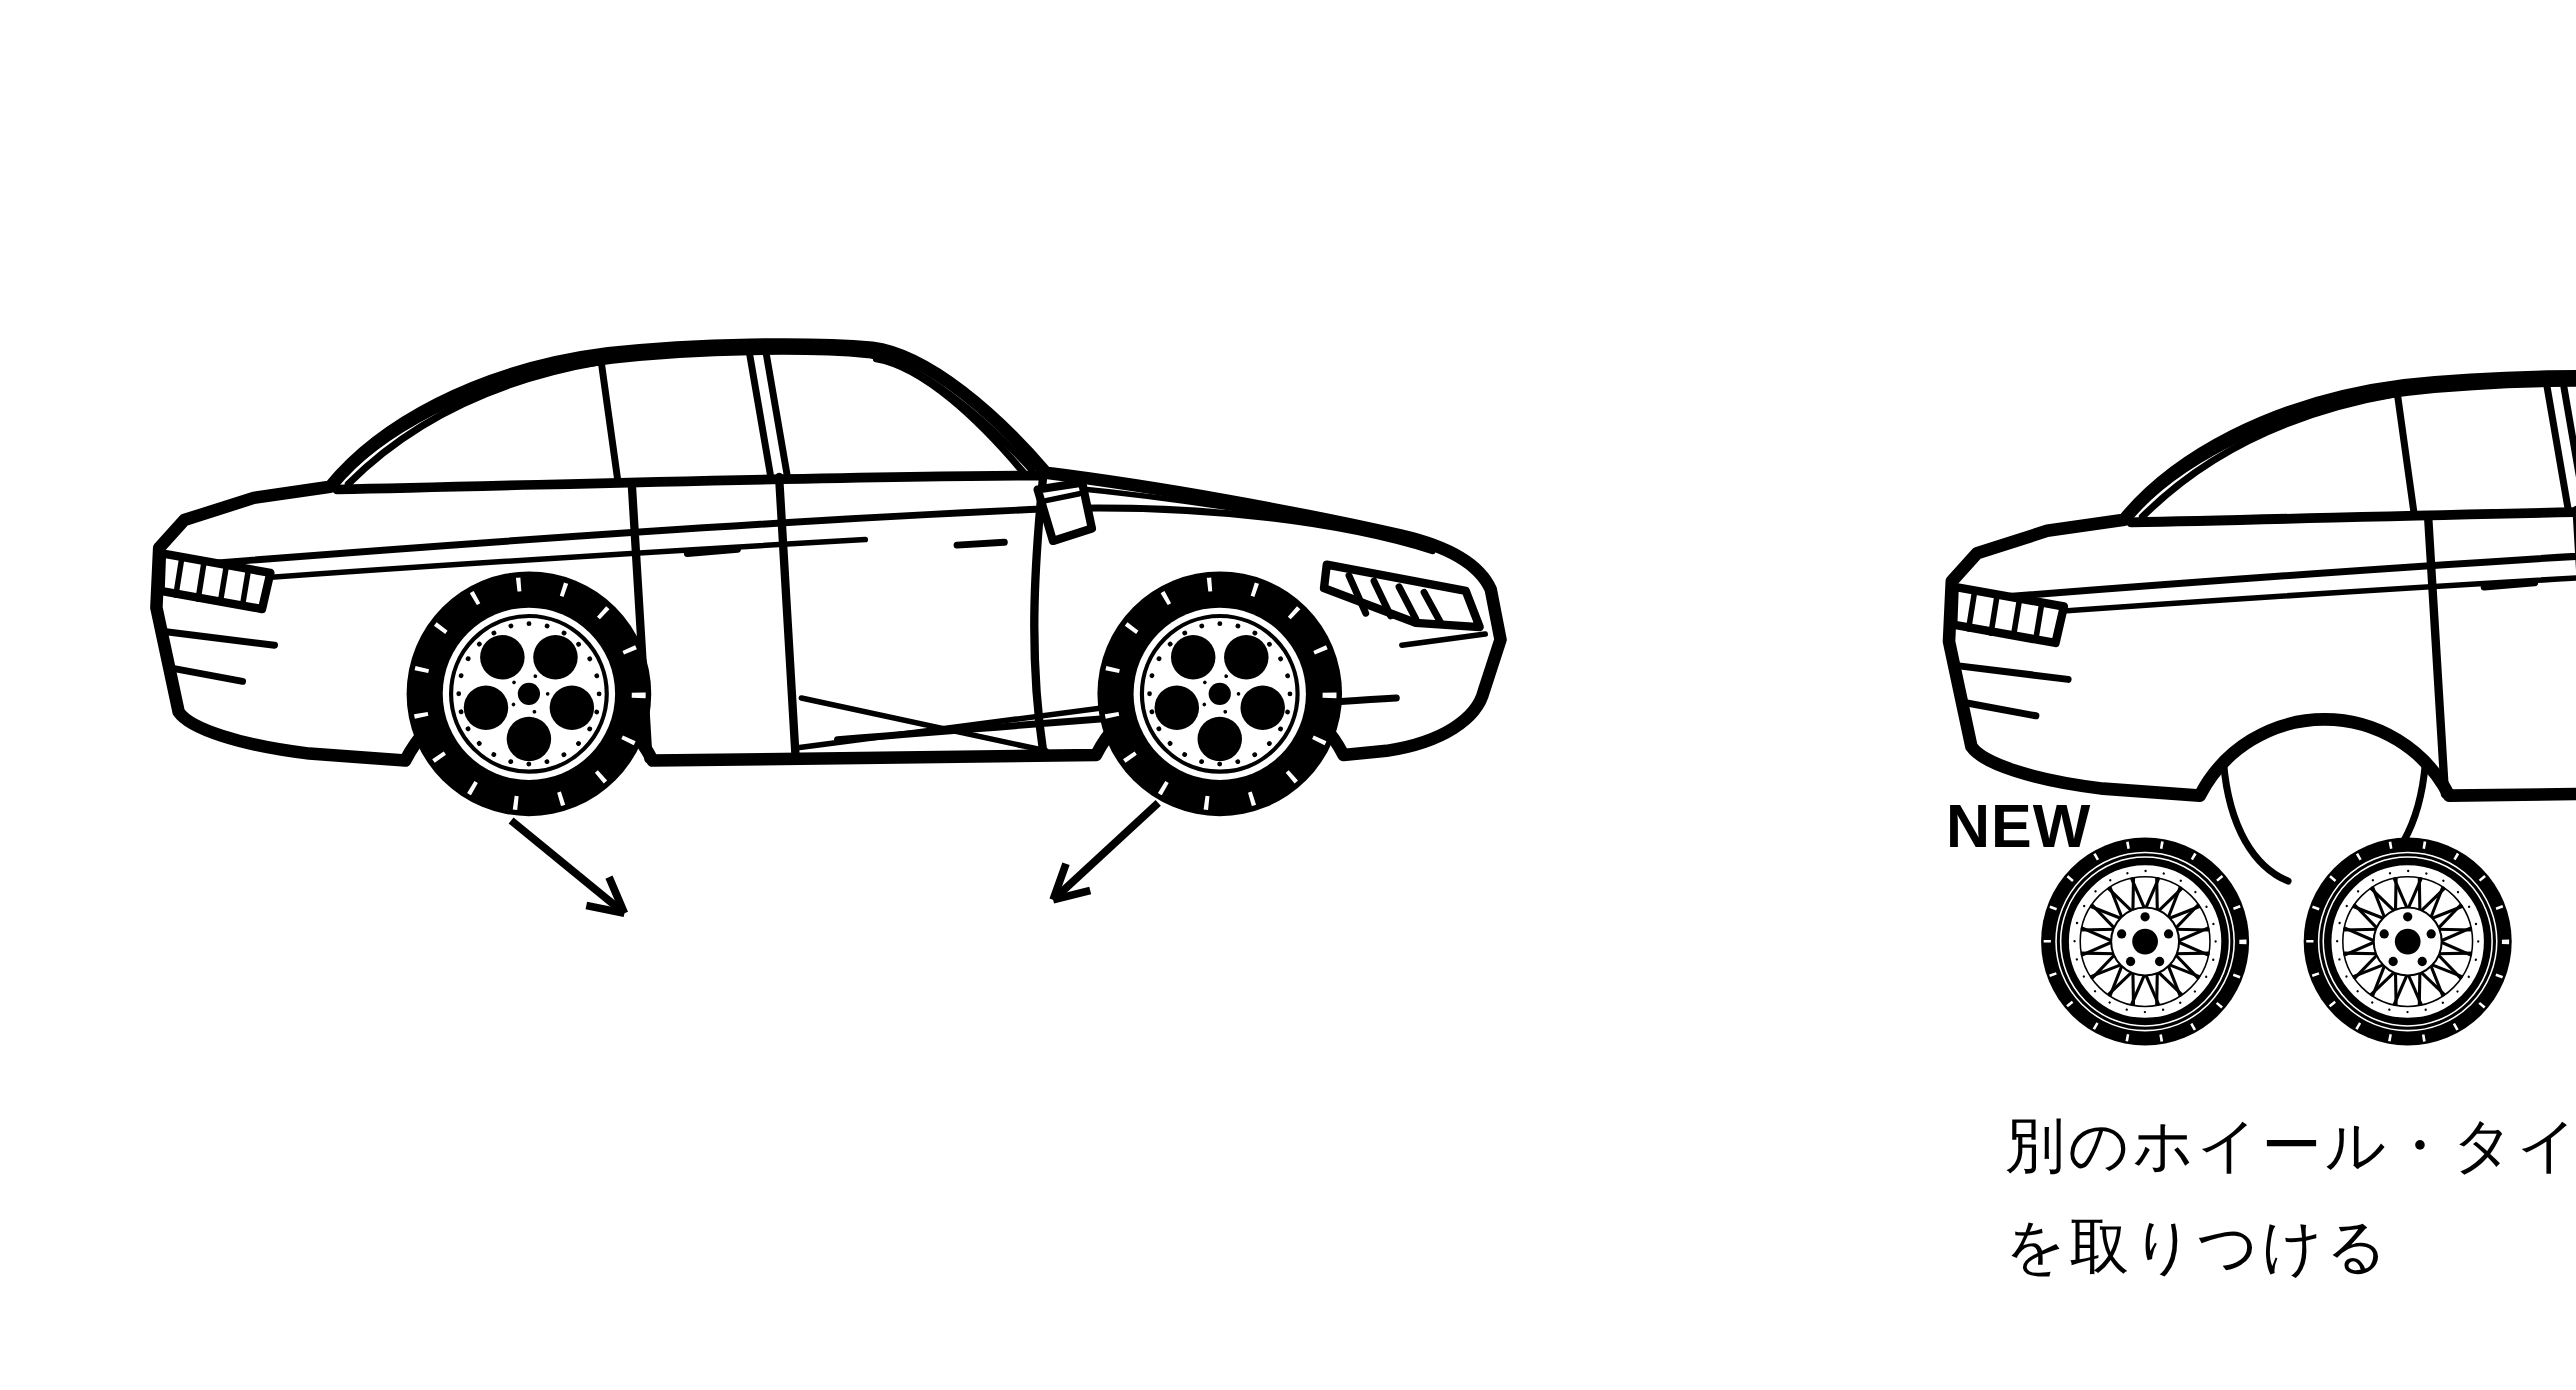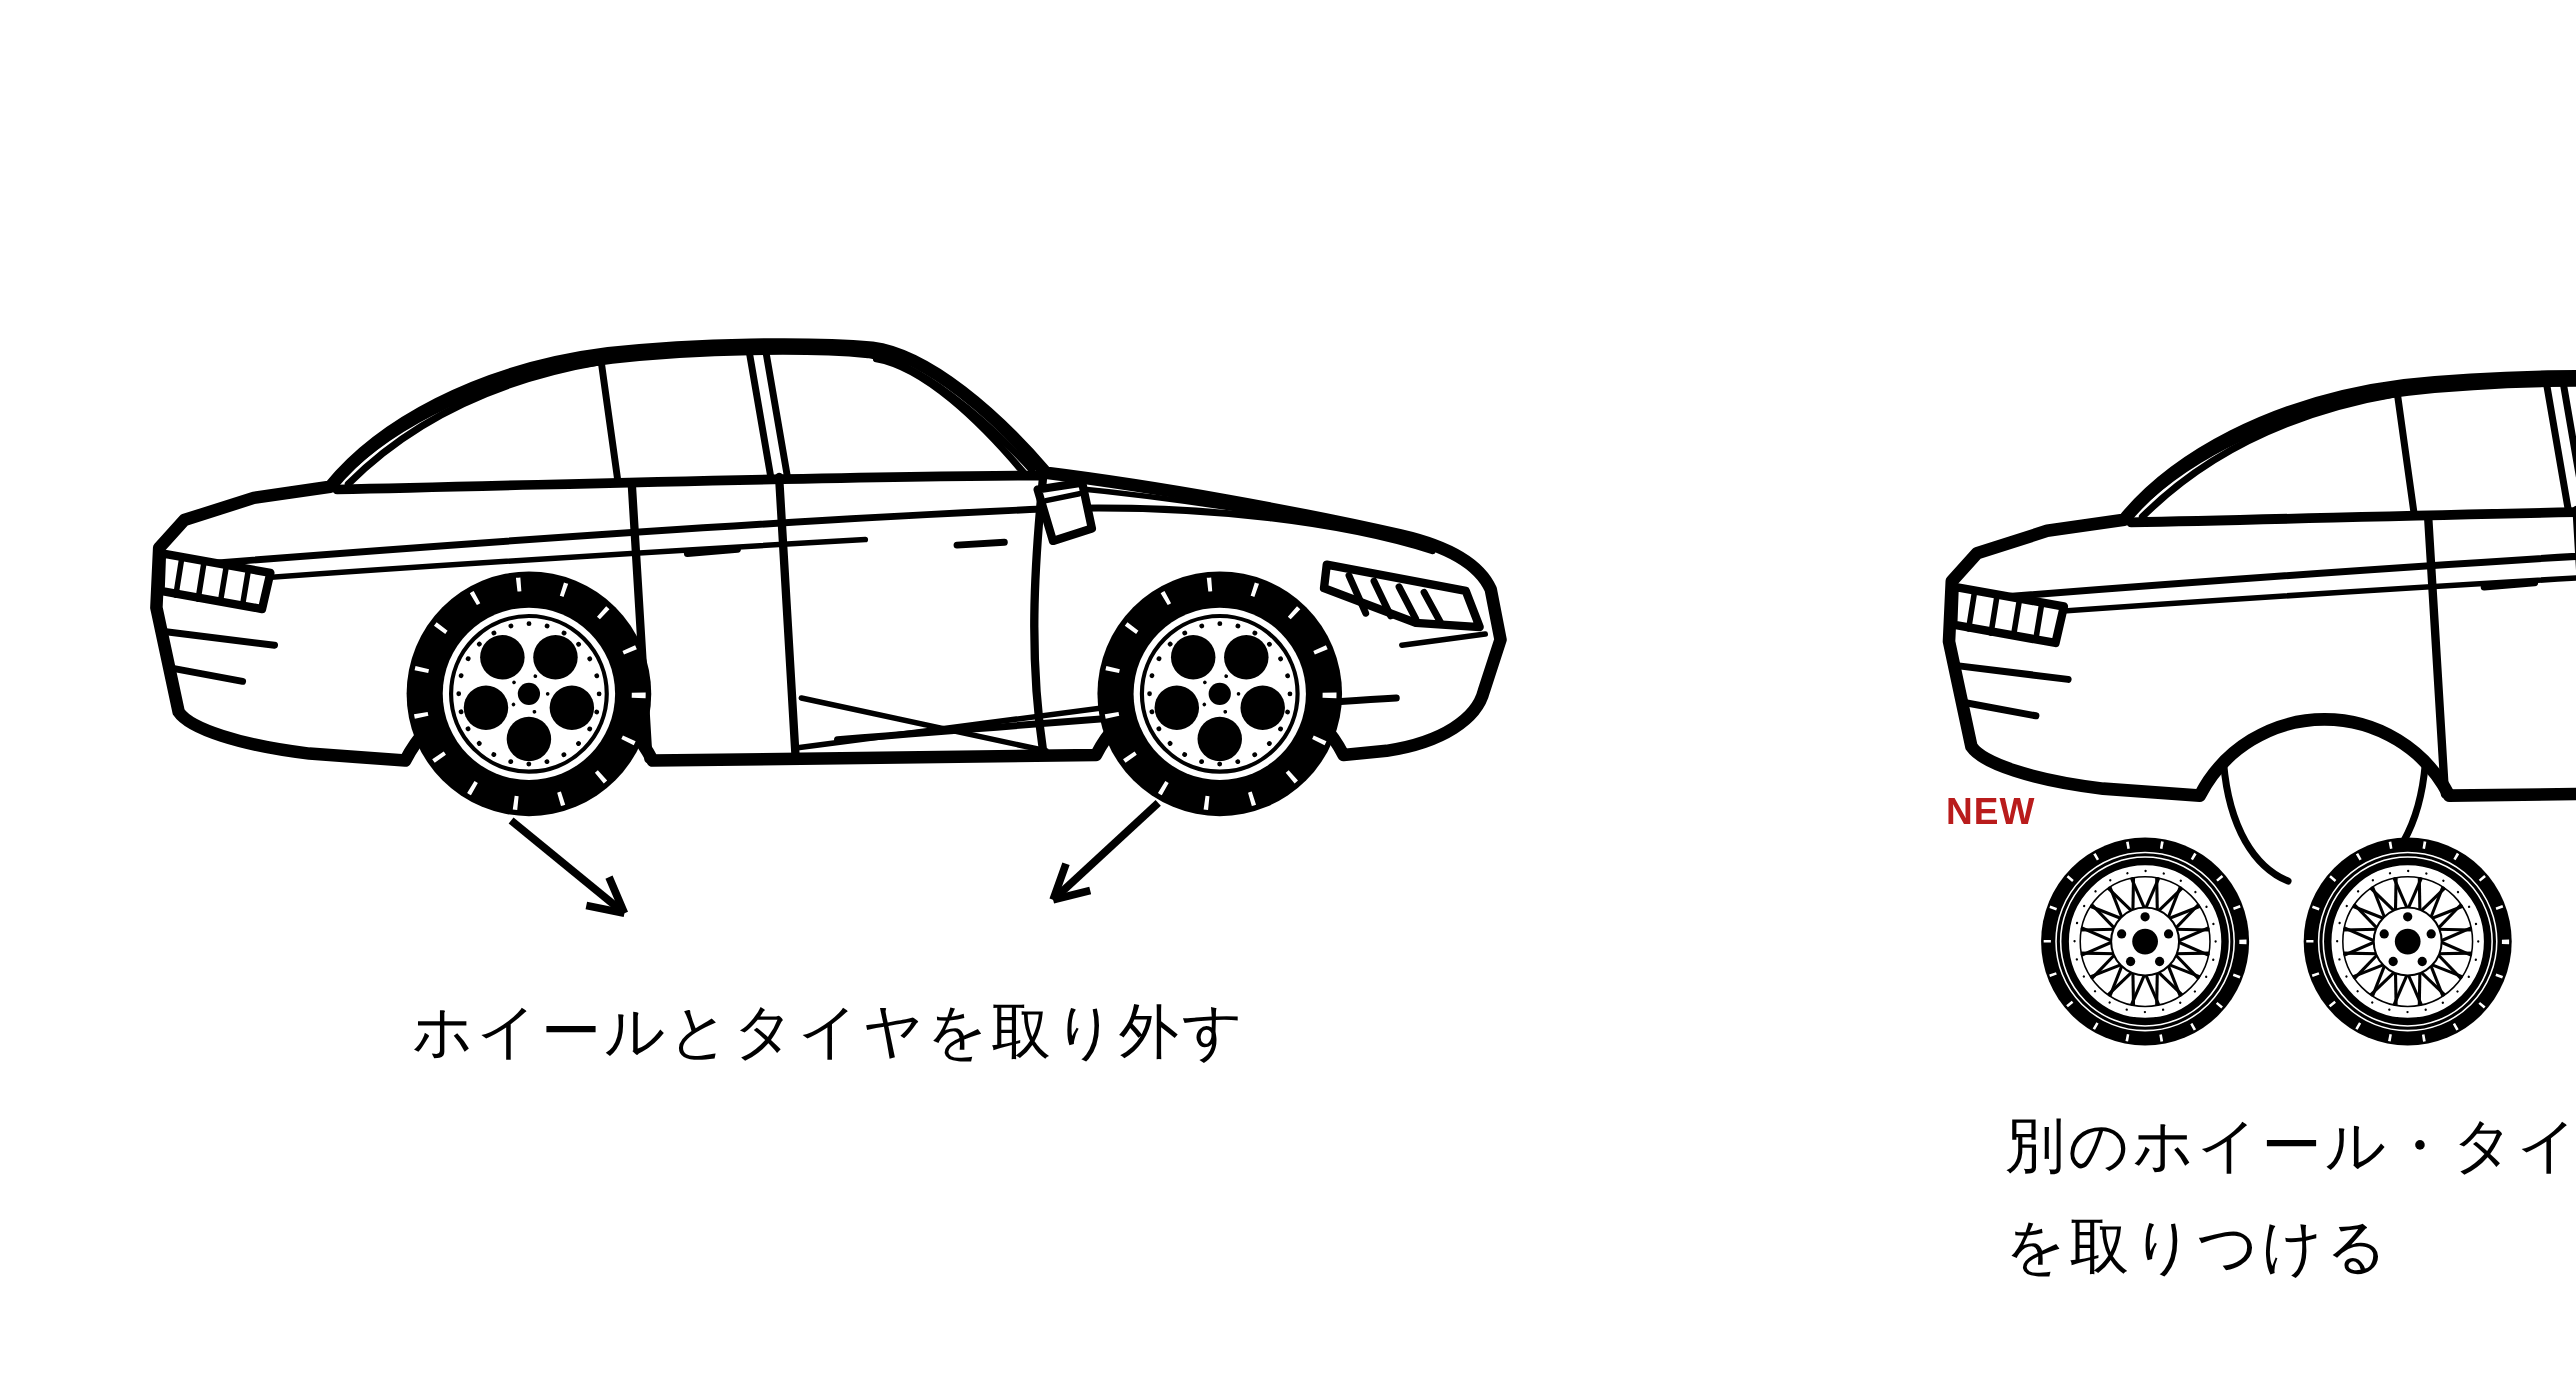--- a/index.html
+++ b/index.html
@@ -15,24 +15,24 @@
   .abs { position: absolute; }
   .caption {
     font-size: 60px;
     letter-spacing: 3.1px;
     font-weight: 400;
     color: #000;
     white-space: nowrap;
   }
   .caption-multiline { line-height: 101px; }
   .new-label {
-    font-size: 37px;
+    font-size: 61px;
     font-weight: 800;
     letter-spacing: 1px;
-    color: #b91c1c;
+    color: #000000;
   }
   svg { display: block; overflow: visible; }
 </style>
 </head>
 <body>
 
 <div id="canvas">
 
   <svg width="0" height="0" class="abs" aria-hidden="true">
     <defs>
@@ -191,21 +191,20 @@
     <g stroke="#000" stroke-width="15" fill="none" stroke-linecap="butt">
       <path d="M 2248 1558 L 2044 1746"></path>
       <path d="M 2044 1746 L 2116 1728 M 2044 1746 L 2069 1676"></path>
     </g>
     <g stroke="#000" stroke-width="15" fill="none" stroke-linecap="butt">
       <path d="M 5032 1780 L 5298 1666"></path>
       <path d="M 5298 1666 L 5249 1727 M 5298 1666 L 5220 1660"></path>
     </g>
   </svg>
 
-  <div class="abs caption" style="left:412px; top:992px;">ホイールとタイヤを取り外す</div>
 
   <svg class="abs" style="left:1935px; top:312px;" width="1401" height="561" viewBox="0 0 1000 400">
     <use href="#car-body"></use>
     <use href="#empty-wells"></use>
   </svg>
 
   <div class="abs new-label" style="left:1946px; top:791px;">NEW</div>
 
   <svg class="abs" style="left:2038px; top:827px;" width="484" height="227" viewBox="0 0 940 440">
     <g transform="translate(208,222)">

